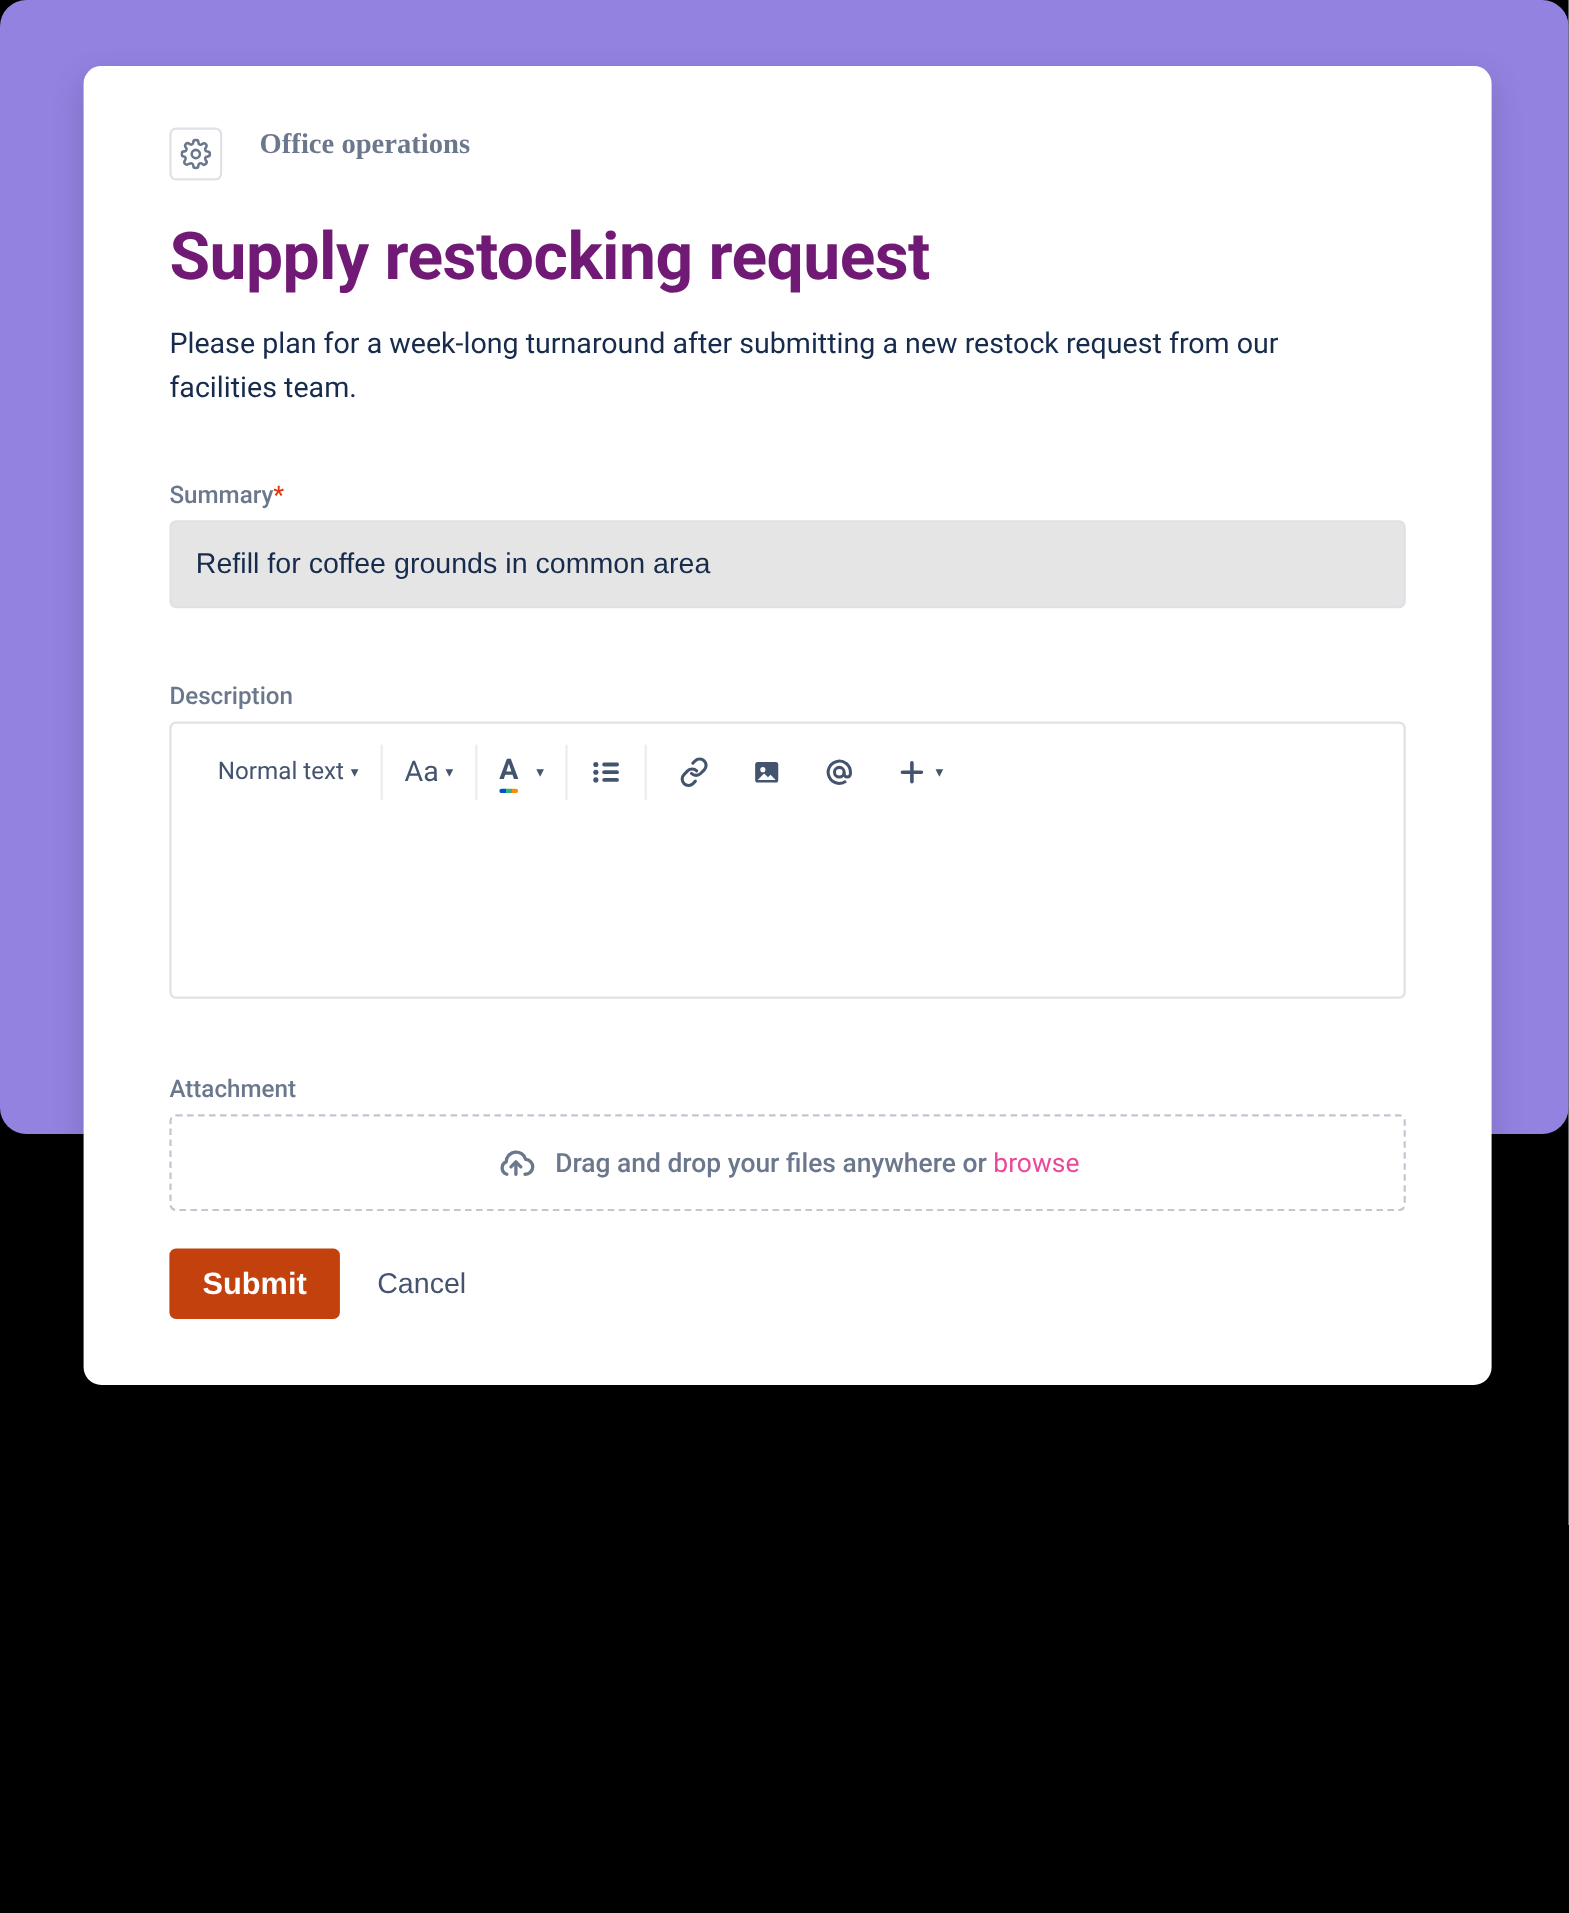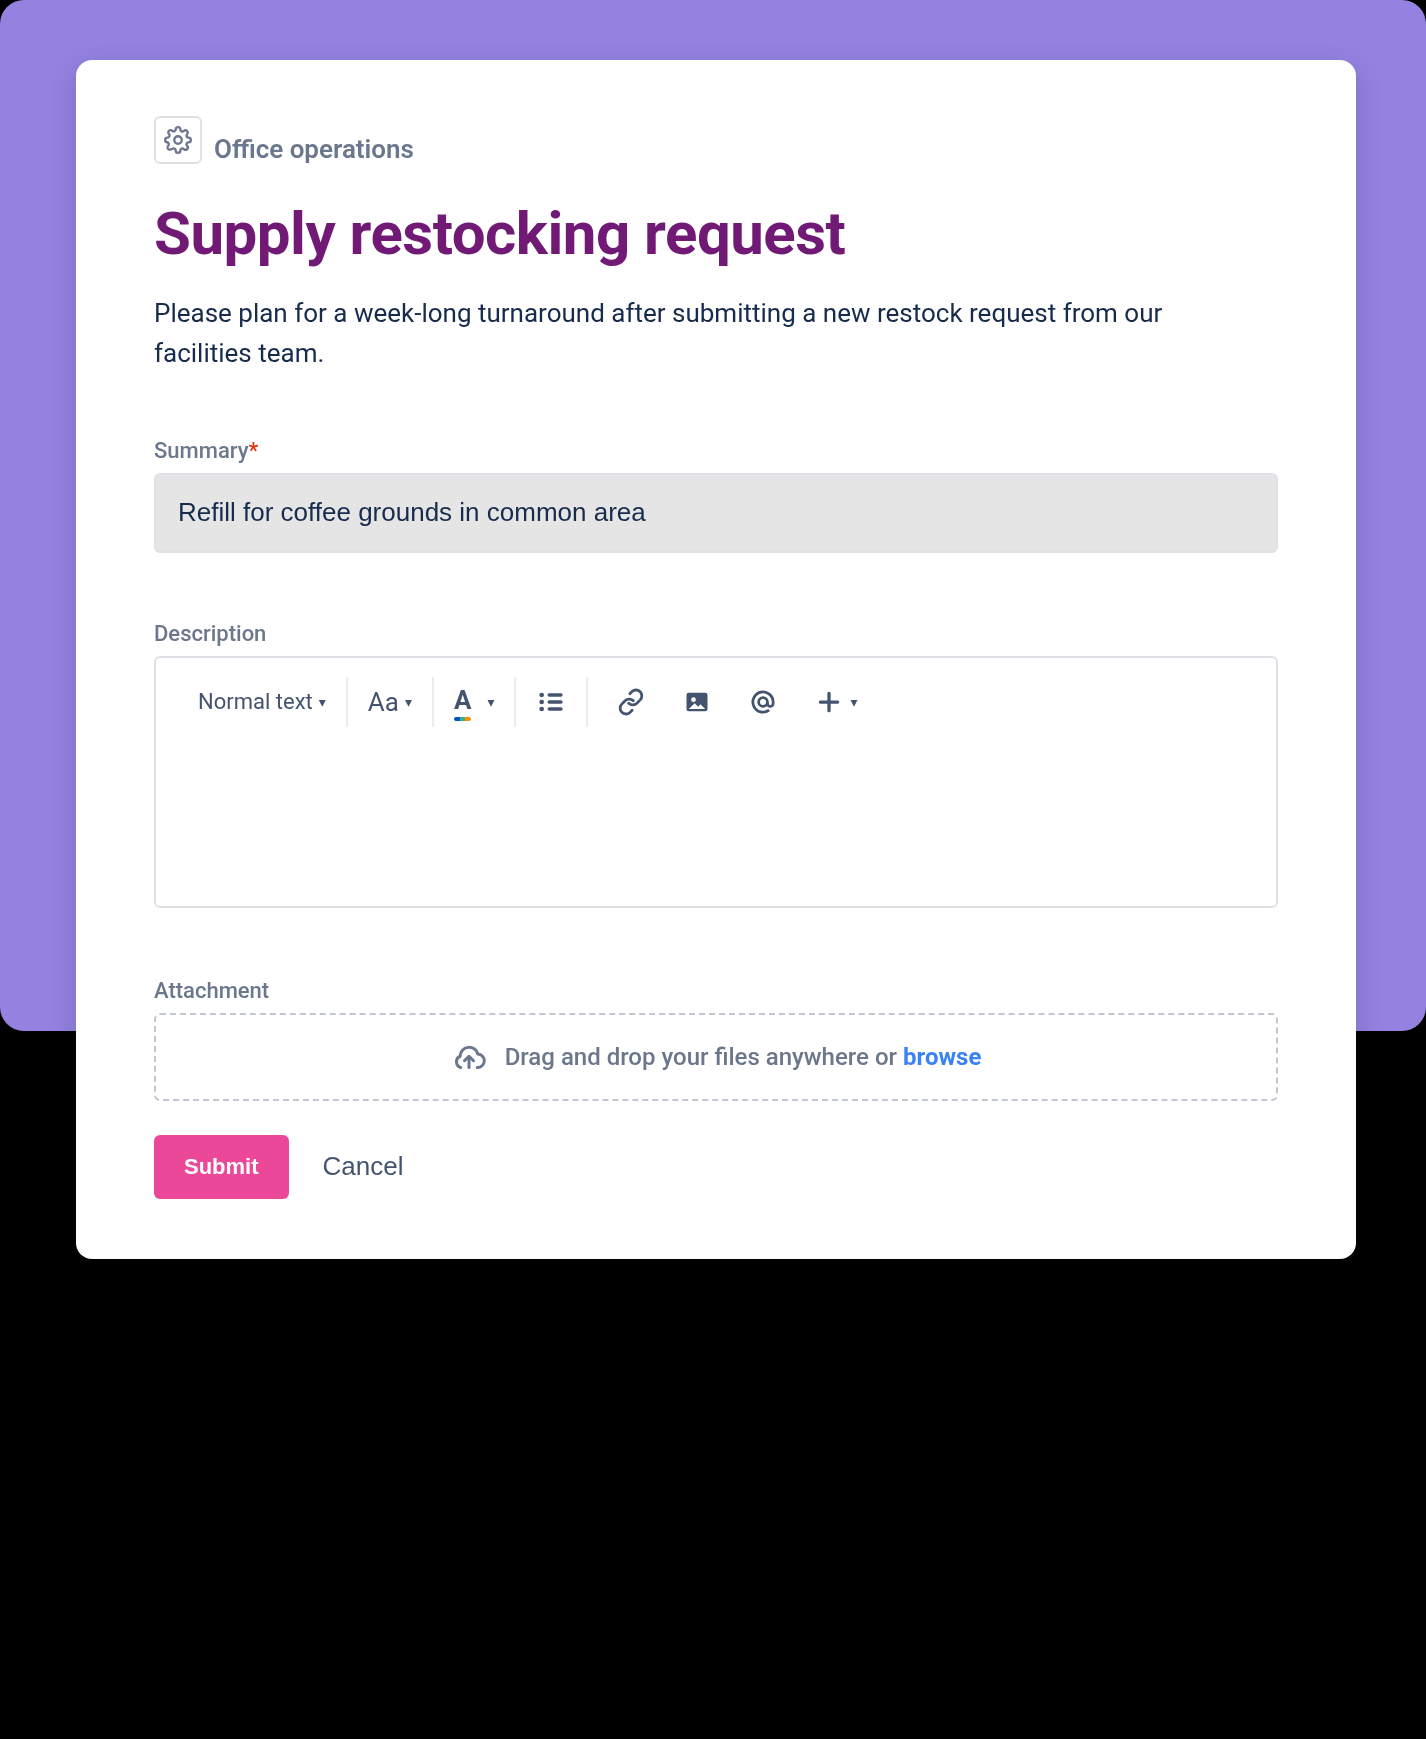--- a/index.html
+++ b/index.html
@@ -24,23 +24,24 @@
     top: 60px;
     left: 76px;
     width: 1280px;
     background: #fff;
     border-radius: 16px;
     padding: 56px 78px 60px 78px;
     box-shadow: 0 10px 30px rgba(0,0,0,0.15);
   }
   .proj-row {
     display: flex;
-    align-items: flex-end;
-    gap: 12px;
+    align-items: flex-start;
+    gap: 34px;
     margin-bottom: 34px;
+    font-family: Liberation Serif, serif;
   }
   .proj-icon-box {
     width: 48px;
     height: 48px;
     border: 2px solid #DFE1E6;
     border-radius: 6px;
     display: flex;
     align-items: center;
     justify-content: center;
     color: #6B778C;
@@ -132,21 +133,21 @@
     height: 88px;
     display: flex;
     align-items: center;
     justify-content: center;
     gap: 18px;
     color: #6B778C;
     font-size: 24px;
     font-weight: 500;
     margin-bottom: 34px;
   }
-  .browse-link { color:#3b82f6; font-weight:700; cursor:pointer; }
+  .browse-link { color:#ec4899; font-weight:400; cursor:pointer; }
   .thumb {
     width: 330px;
     height: 204px;
     border-radius: 6px;
     overflow: hidden;
     display:flex;
     margin-bottom: 90px;
   }
   .thumb-left {
     width: 36%;
@@ -166,22 +167,22 @@
     font-family: Georgia, 'Times New Roman', serif;
     text-align:center;
     letter-spacing:6px;
   }
   .bag-text { line-height:1.35; }
   .bag-text .l1{ font-size:30px; font-weight:500; transform: translateY(-2px);}
   .bag-text .l2{ font-size:16px; letter-spacing:4px;}
   .bag-text .l3{ font-size:30px; font-weight:500;}
   .actions { display:flex; align-items:center; gap:34px; }
   .btn-primary {
-    background:#ec4899; color:#fff; border:none; border-radius:6px;
-    height:64px; padding:0 30px; font-size:22px; font-weight:600; cursor:pointer;
+    background:#c2410c; color:#fff; border:none; border-radius:6px;
+    height:64px; padding:0 30px; font-size:28px; font-weight:600; cursor:pointer;
   }
   .btn-link {
     background:none; border:none; color:#44546F; font-size:26px; font-weight:500; cursor:pointer;
   }
   svg { display:block; }
 </style>
 </head>
 <body>
 
 <div class="purple-bg"></div>

